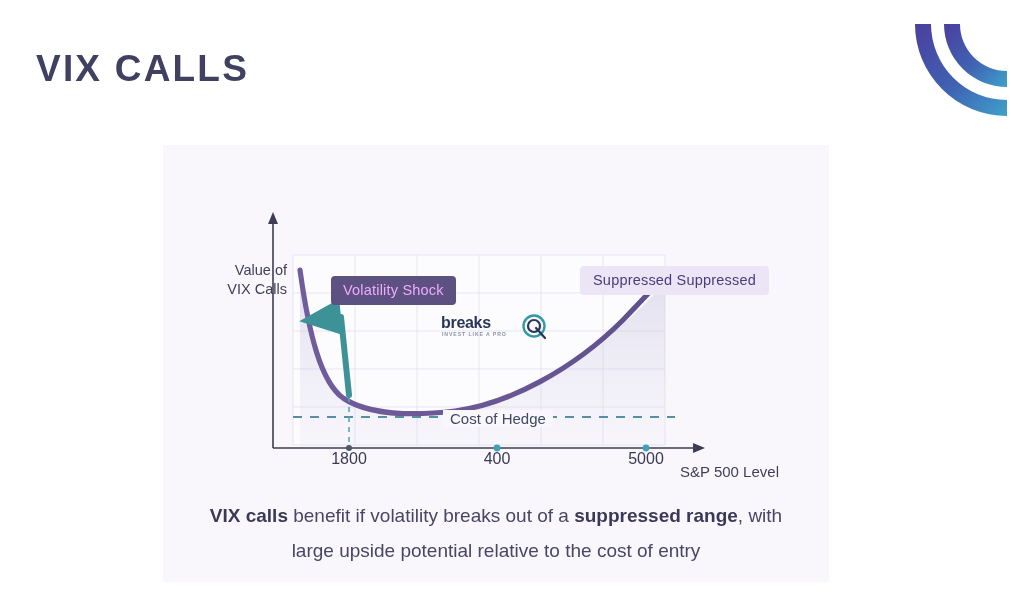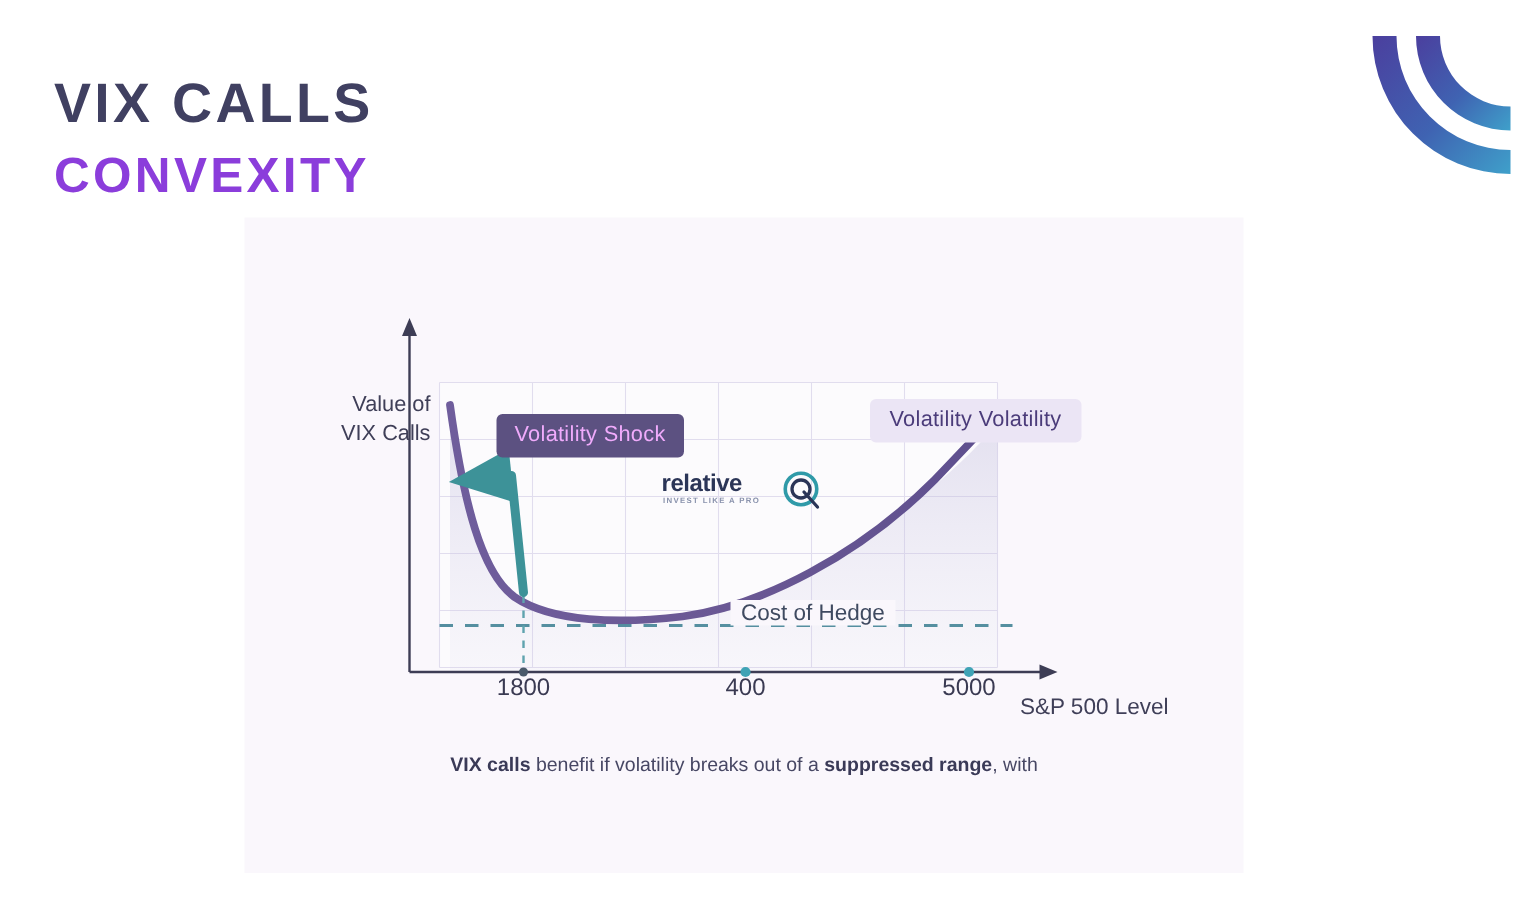--- a/index.html
+++ b/index.html
@@ -63,51 +63,50 @@
     font-size: 14.5px; padding: 6px 12px 7px 12px;
     border-radius: 4px; white-space: nowrap; letter-spacing: 0.2px;
   }
   .badge-supp {
     position: absolute; left: 417px; top: 121px;
     background: #ebe5f5; color: #4b3c7a;
     font-size: 14.5px; padding: 6px 13px 7px 13px;
     border-radius: 4px; white-space: nowrap; letter-spacing: 0.2px;
   }
   .cost-label {
-    position: absolute; left: 280px; top: 255px;
+    position: absolute; left: 280px; top: 265px;
     font-size: 15px; color: #3f4a60; background: #faf7fc;
-    padding: 0 7px; white-space: nowrap; margin-left: 44px;
+    padding: 0 7px; white-space: nowrap;
   }
 
   
   .wm { position: absolute; left: 278px; top: 168px; width: 116px; height: 30px; }
   .wm-txt {
     position: absolute; left: 0; top: 1px;
     font-size: 16px; font-weight: 700; color: #2b3557; letter-spacing: -0.3px;
   }
   .wm-tag {
     position: absolute; left: 1px; top: 18px;
     font-size: 5.2px; font-weight: 700; color: #8a93ad; letter-spacing: 0.9px;
   }
   .wm-q { position: absolute; left: 80px; top: 0px; }
 
   
   .cap {
     position: absolute; left: 25px; top: 353px; width: 616px;
-    text-align: center; font-size: 13px; color: #474764; line-height: 1.86;
+    text-align: center; font-size: 19px; color: #474764; line-height: 1.86;
   }
   .cap b { font-weight: 700; color: #3a3a57; }
 </style>
 </head>
 <body>
 
 <div id="root">
 
   <div class="hdr-title">VIX CALLS</div>
-  <div class="hdr-sub">CONVEXITY</div>
 
   <div class="logo-wrap">
     <svg width="132" height="122" viewBox="0 0 132 122">
       <defs>
         <linearGradient id="arcg" x1="0" y1="0" x2="1" y2="1">
           <stop offset="0%" stop-color="#4b3f9e"></stop>
           <stop offset="55%" stop-color="#3f63b2"></stop>
           <stop offset="100%" stop-color="#3fa0ca"></stop>
         </linearGradient>
       </defs>
@@ -191,31 +190,32 @@
       <div>VIX Calls</div>
     </div>
 
     <div class="xlab">S&amp;P 500 Level</div>
 
     <div class="tick" style="left:186px">1800</div>
     <div class="tick" style="left:334px">400</div>
     <div class="tick" style="left:483px">5000</div>
 
     <div class="badge-shock">Volatility Shock</div>
-    <div class="badge-supp">Volatility Volatility</div>
+    <div class="badge-supp">Suppressed Suppressed</div>
     <div class="cost-label">Cost of Hedge</div>
 
     <div class="wm">
-      <div class="wm-txt">relative</div>
+      <div class="wm-txt">breaks</div>
       <div class="wm-tag">INVEST LIKE A PRO</div>
       <svg class="wm-q" width="28" height="28" viewBox="0 0 28 28">
         <circle cx="13" cy="13" r="10.5" fill="none" stroke="#2f9aa8" stroke-width="2.4"></circle>
         <circle cx="13" cy="13" r="6" fill="none" stroke="#2b3557" stroke-width="2.2"></circle>
         <line x1="15" y1="15" x2="24" y2="25" stroke="#2b3557" stroke-width="2.2" stroke-linecap="round"></line>
       </svg>
     </div>
 
     <div class="cap">
       <div><b>VIX calls</b><span> benefit if volatility breaks out of a </span><b>suppressed range</b><span>, with</span></div>
+      <div>large upside potential relative to the cost of entry</div>
     </div>
 
   </div>
 </div>
 
 </body></html>

